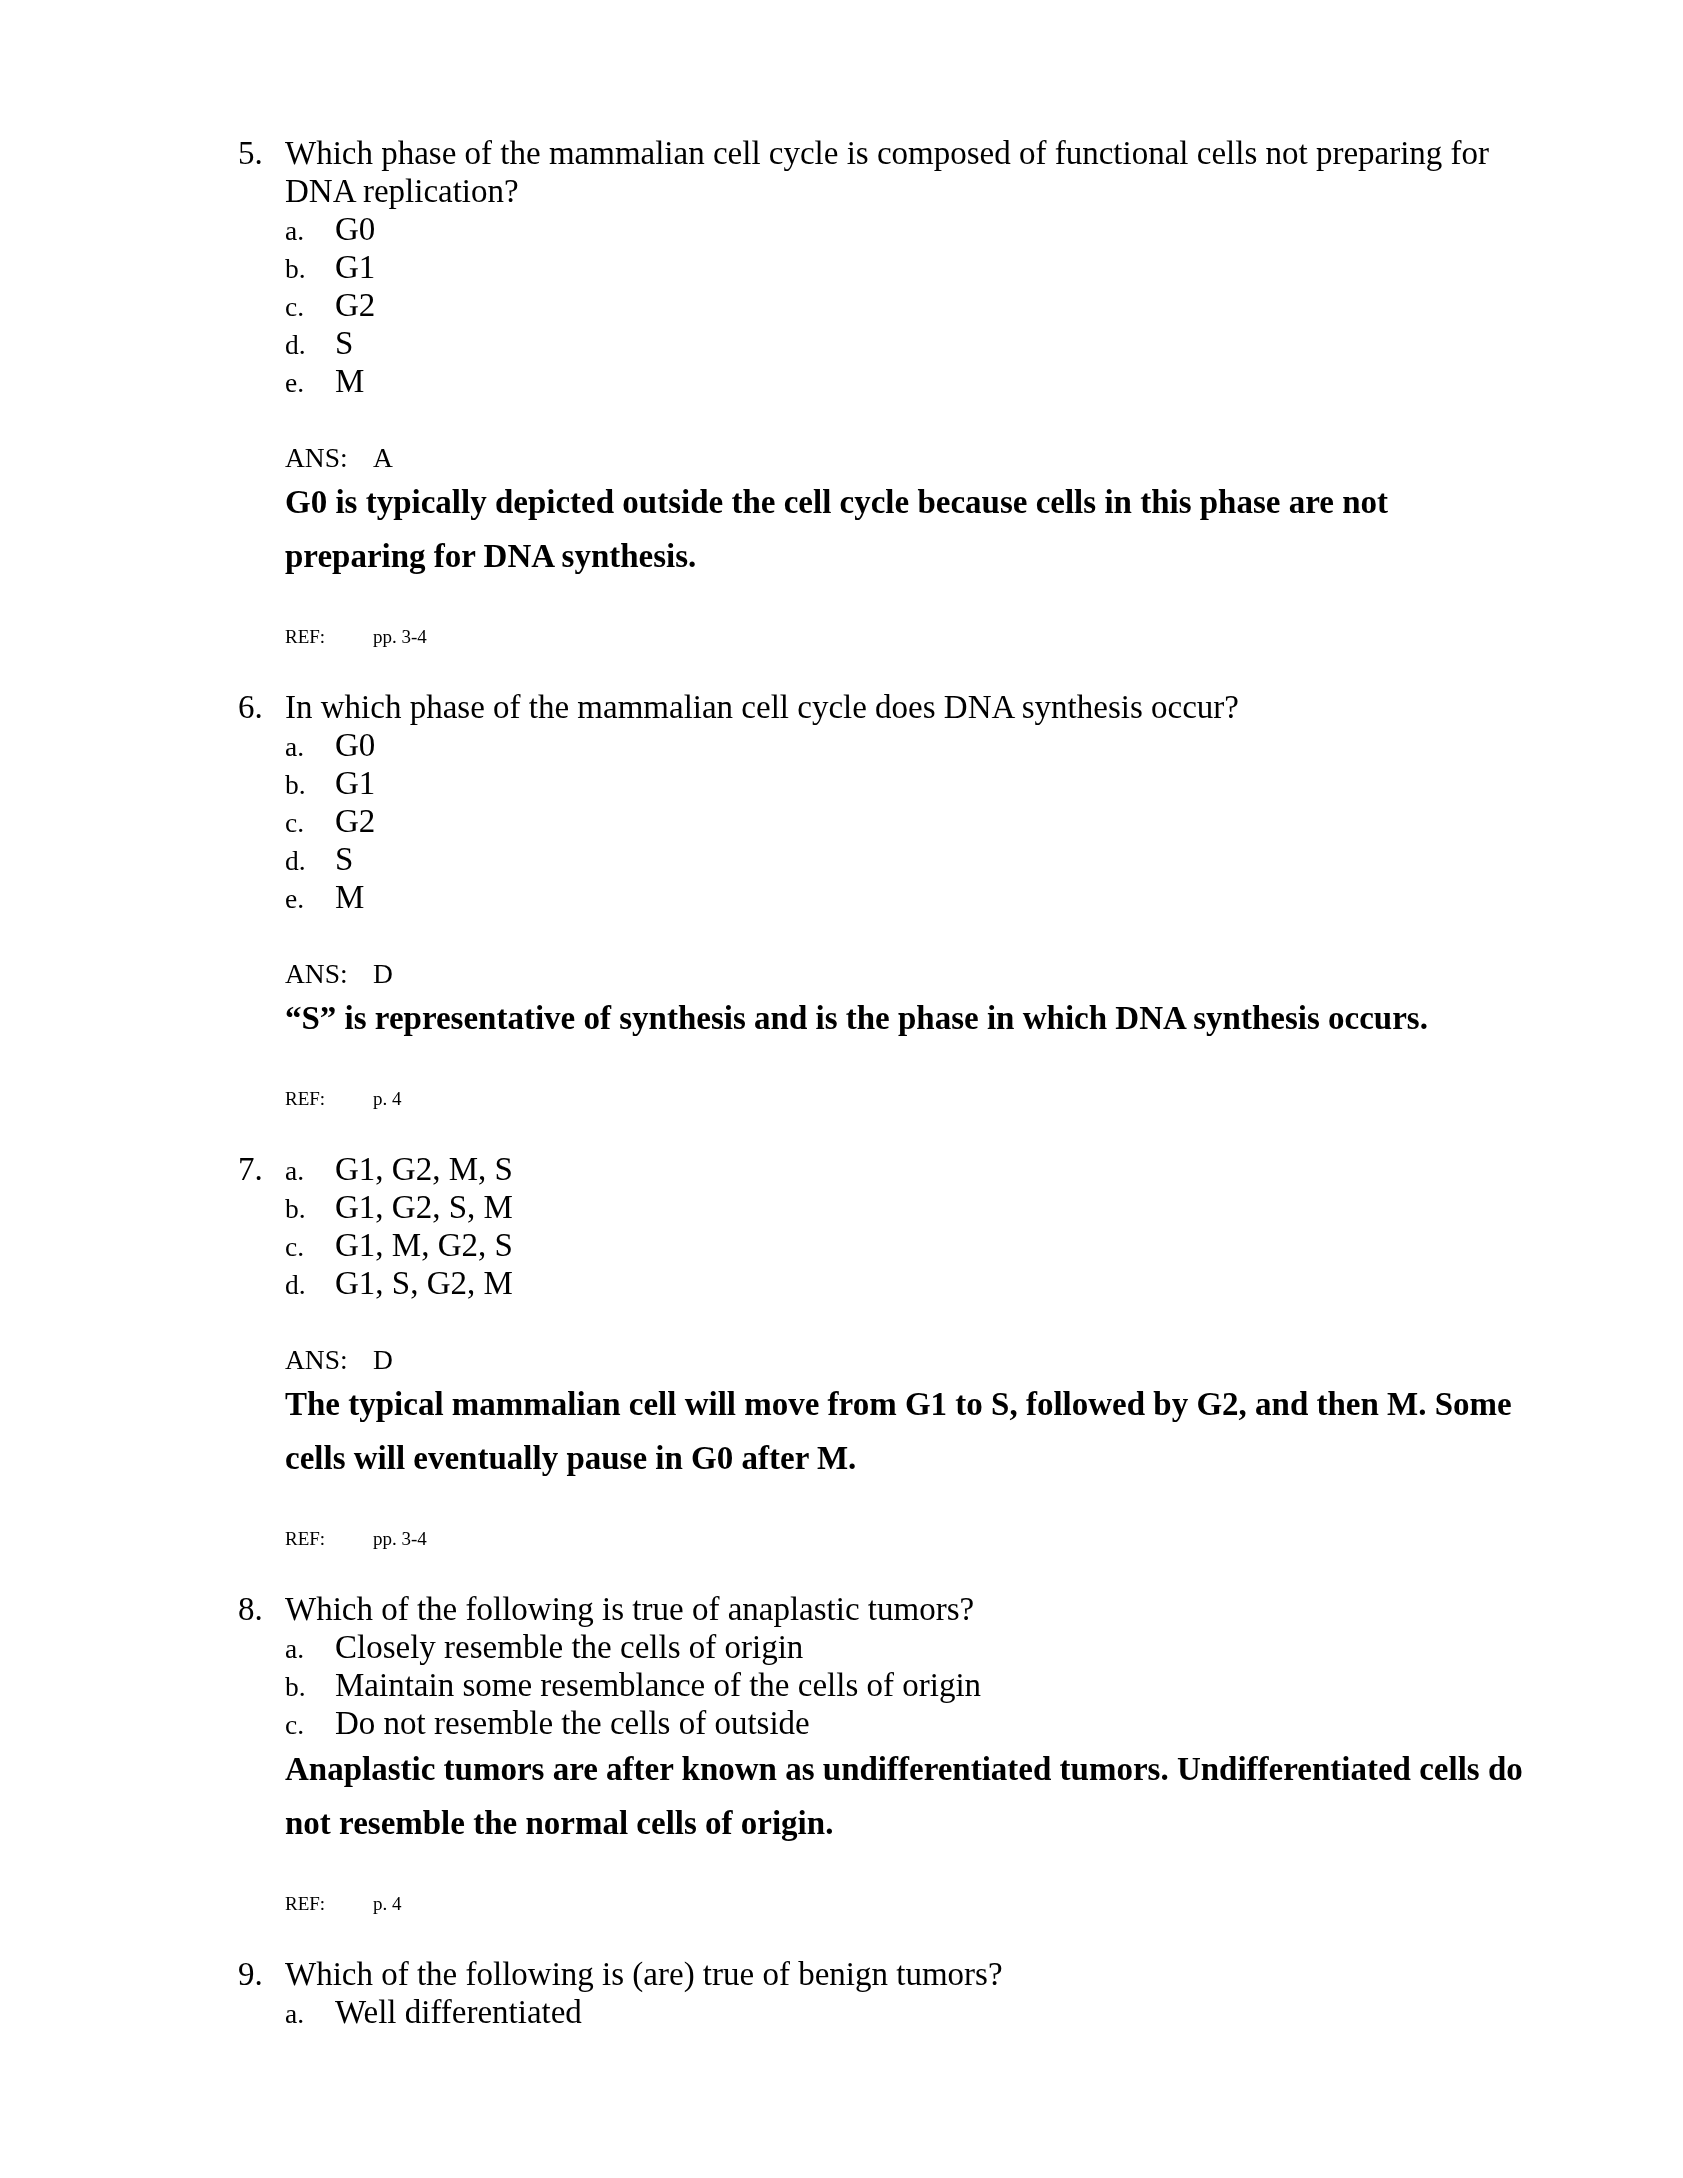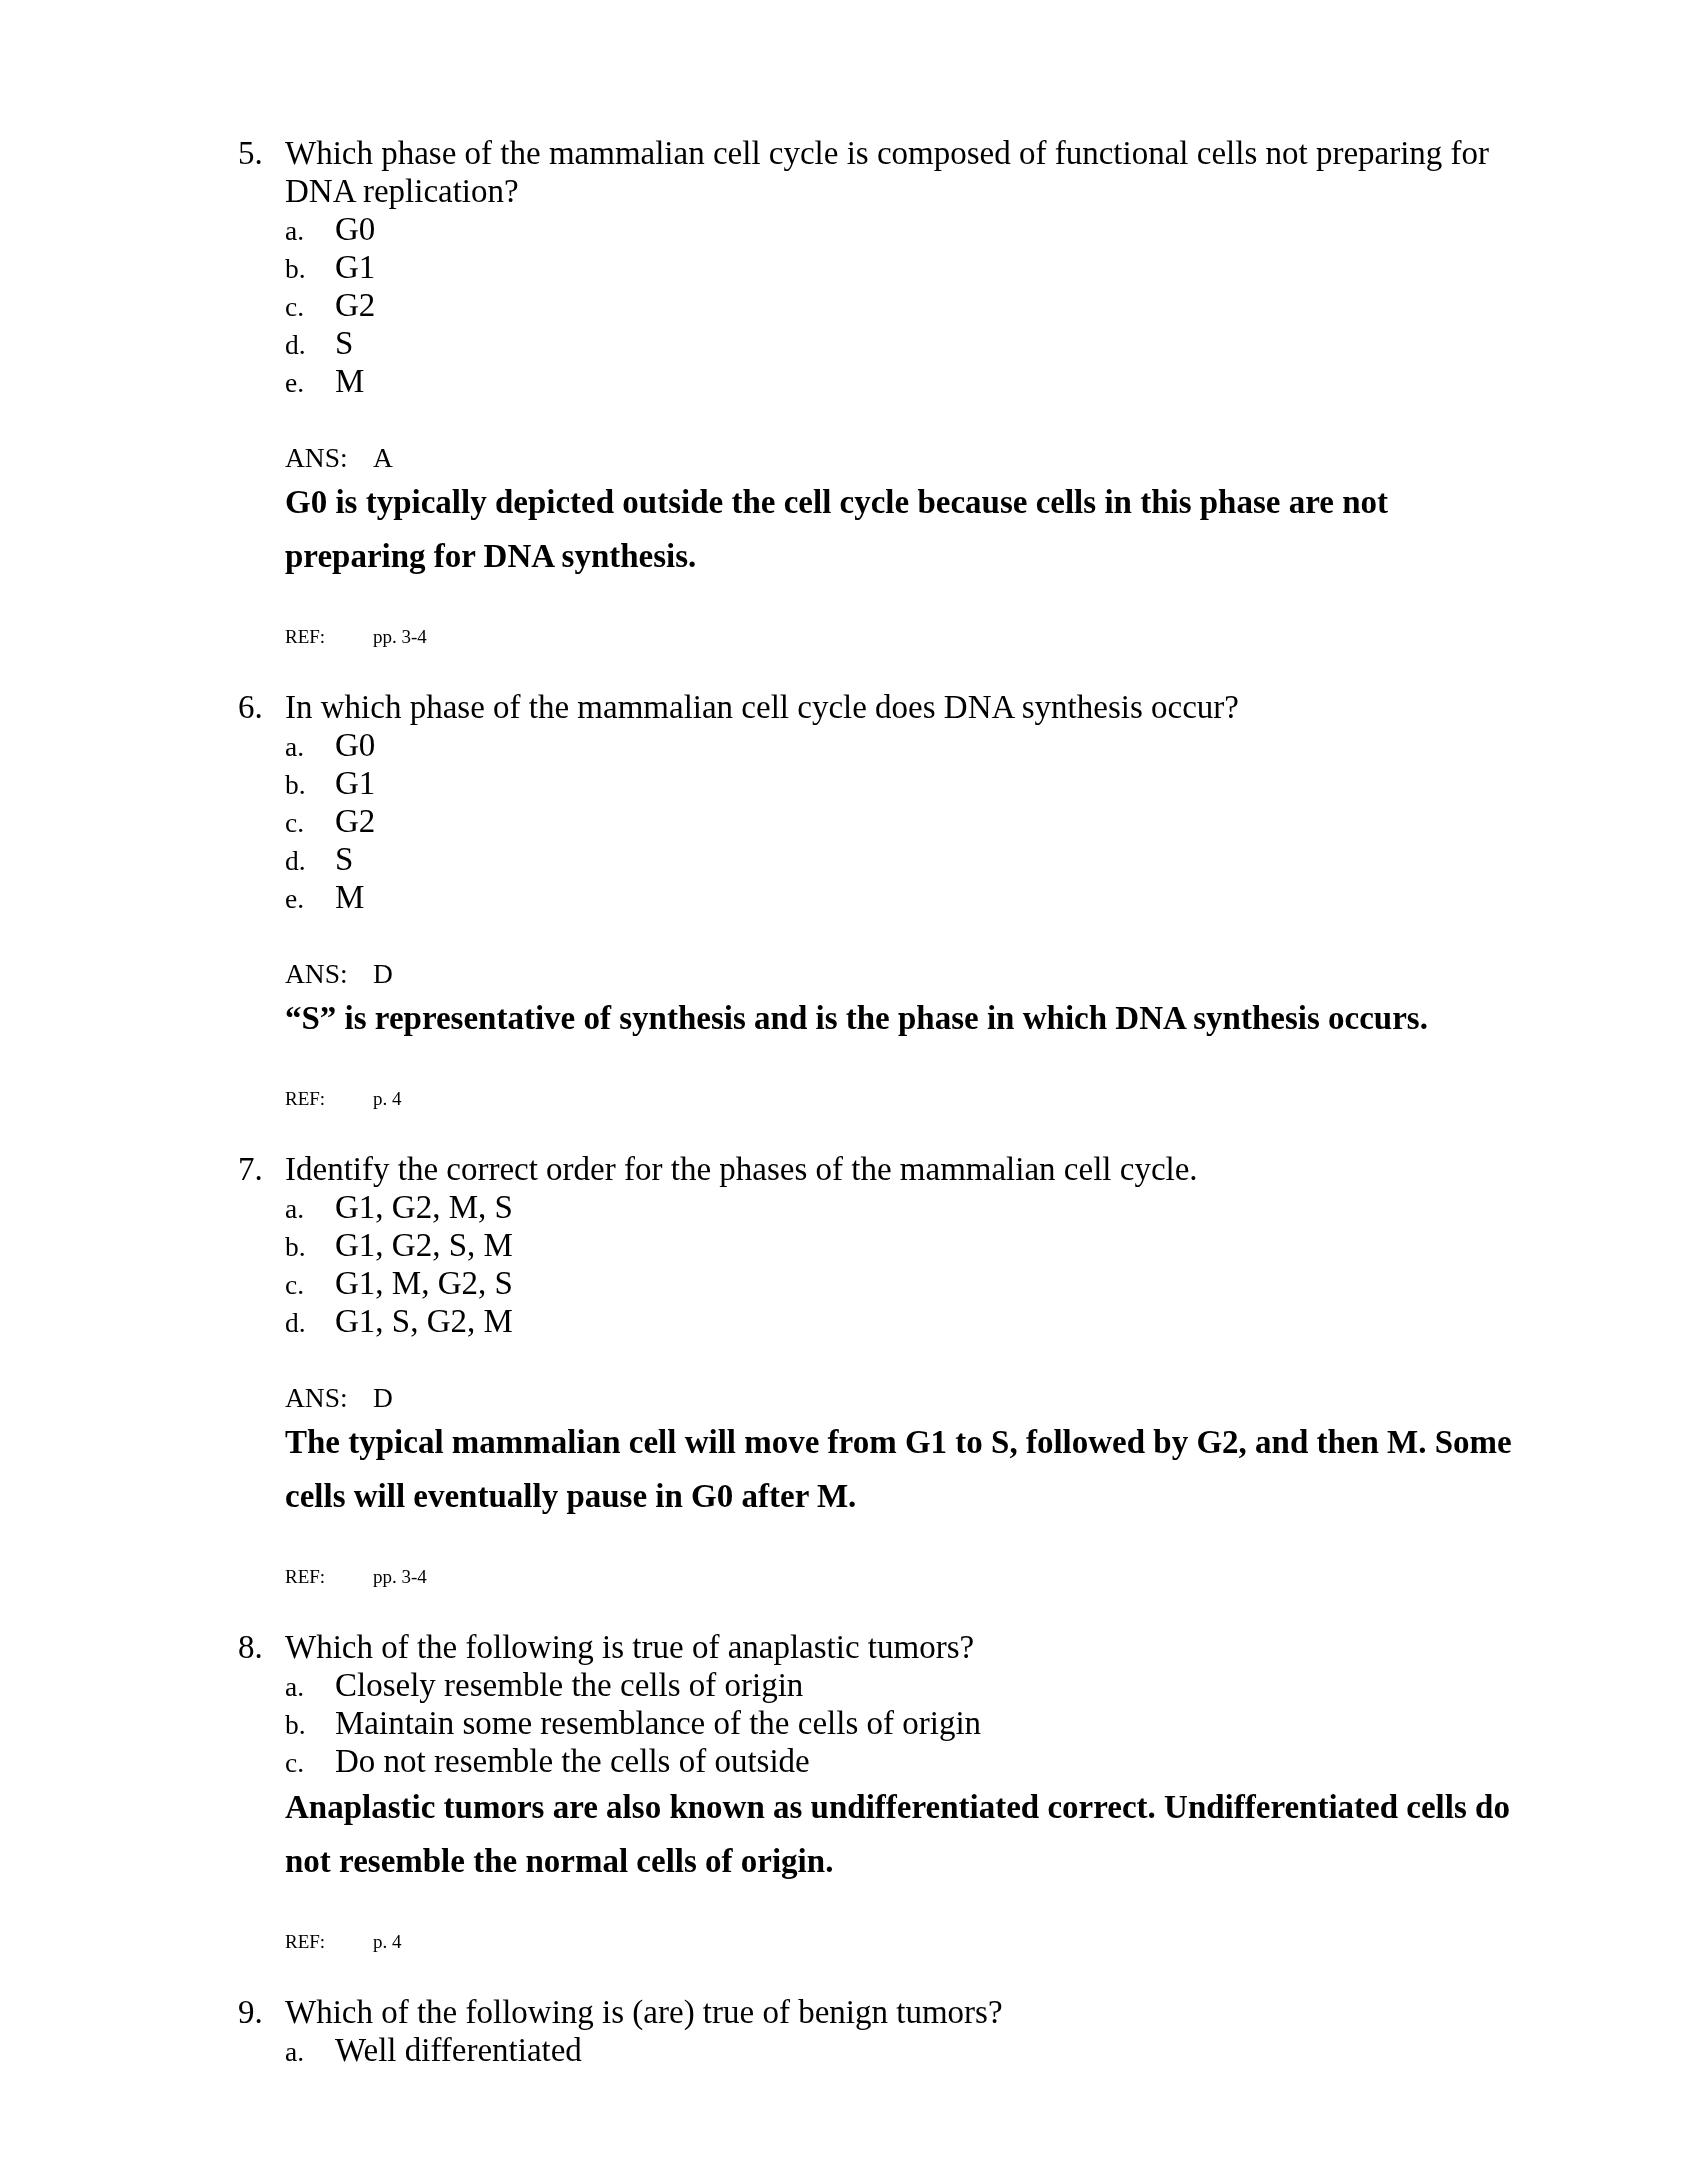--- a/index.html
+++ b/index.html
@@ -142,21 +142,20 @@
     </div>
     <div class="expl">“S” is representative of synthesis and is the phase in which DNA synthesis occurs.</div>
     <div class="ref">
       <span class="ref-label">REF:</span><span class="ref-val">p. 4</span>
     </div>
   </div>
 
   <div class="question">
     <div class="q-line">
       <span class="q-num">7.</span>
-      <span class="q-text">Identify the correct order for the phases of the mammalian cell cycle.</span>
     </div>
     <div class="option">
       <span class="opt-letter">a.</span>
       <span class="opt-text">G1, G2, M, S</span>
     </div>
     <div class="option">
       <span class="opt-letter">b.</span>
       <span class="opt-text">G1, G2, S, M</span>
     </div>
     <div class="option">
@@ -186,21 +185,21 @@
       <span class="opt-text">Closely resemble the cells of origin</span>
     </div>
     <div class="option">
       <span class="opt-letter">b.</span>
       <span class="opt-text">Maintain some resemblance of the cells of origin</span>
     </div>
     <div class="option">
       <span class="opt-letter">c.</span>
       <span class="opt-text">Do not resemble the cells of outside</span>
     </div>
-    <div class="expl">Anaplastic tumors are also known as undifferentiated correct. Undifferentiated cells do not resemble the normal cells of origin.</div>
+    <div class="expl">Anaplastic tumors are after known as undifferentiated tumors. Undifferentiated cells do not resemble the normal cells of origin.</div>
     <div class="ref">
       <span class="ref-label">REF:</span><span class="ref-val">p. 4</span>
     </div>
   </div>
 
   <div class="question">
     <div class="q-line">
       <span class="q-num">9.</span>
       <span class="q-text">Which of the following is (are) true of benign tumors?</span>
     </div>

